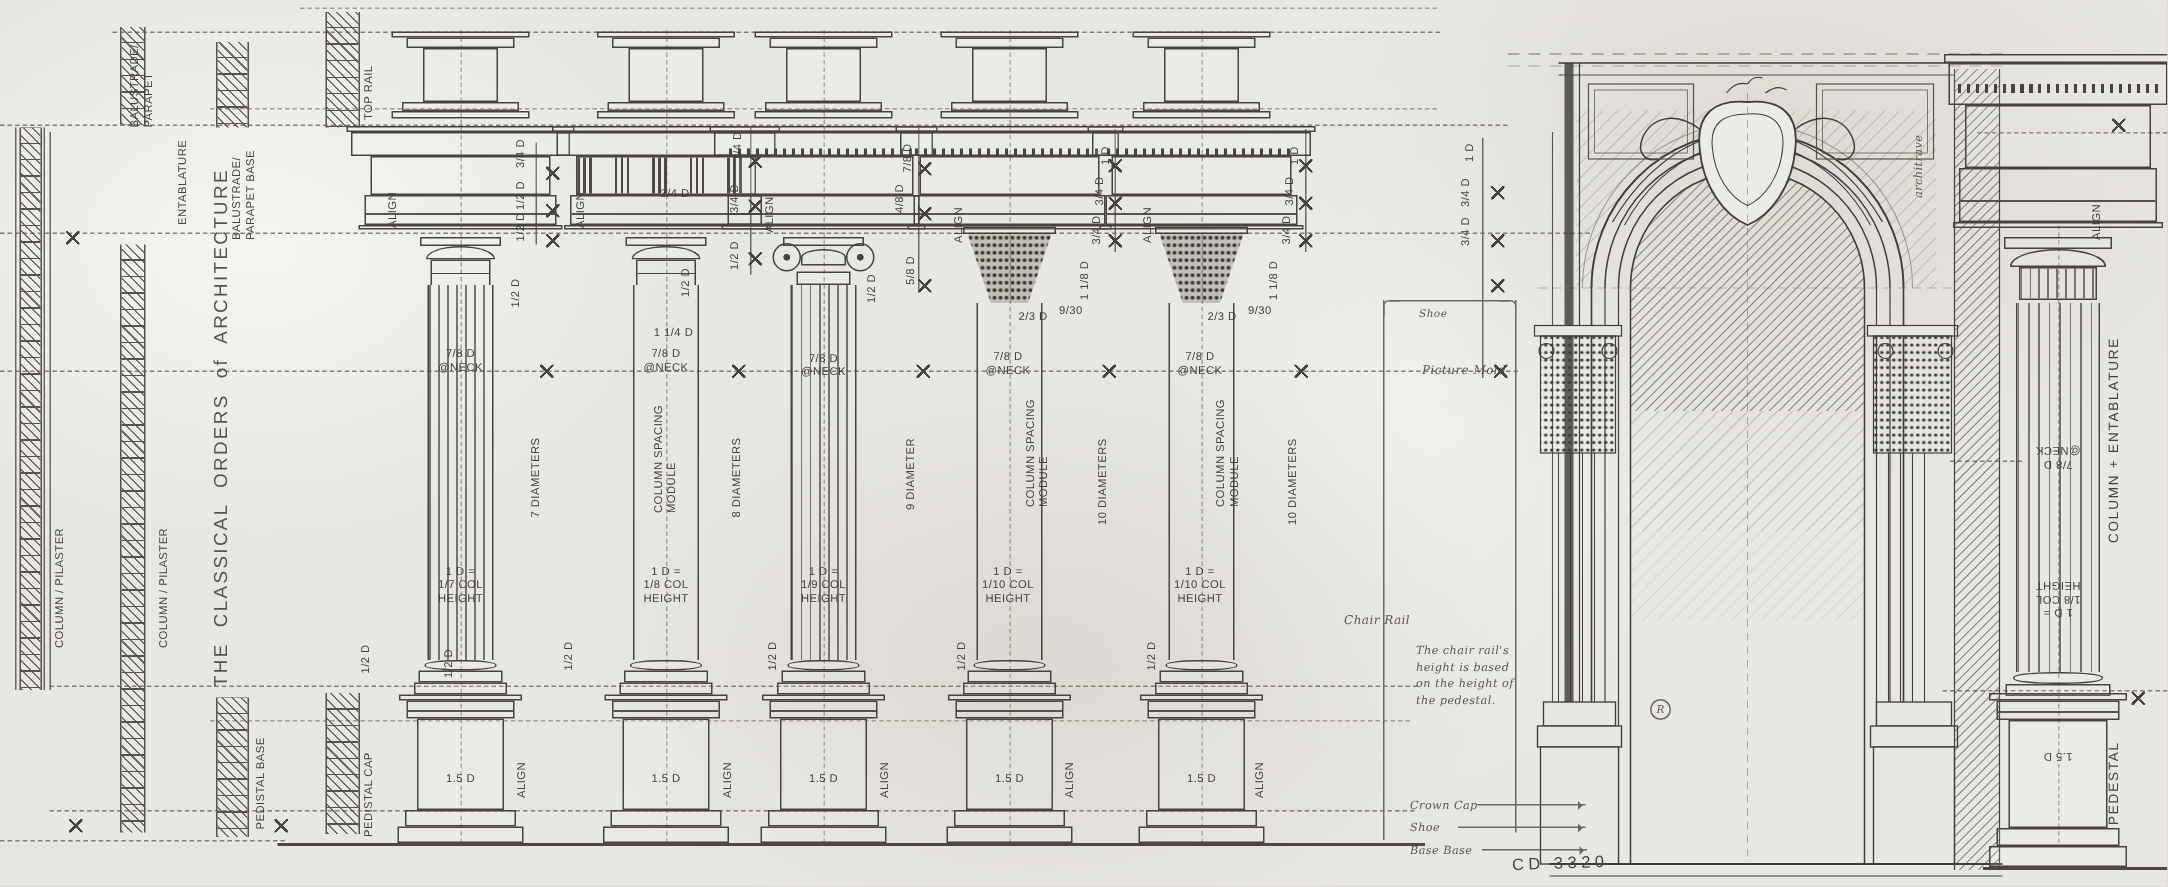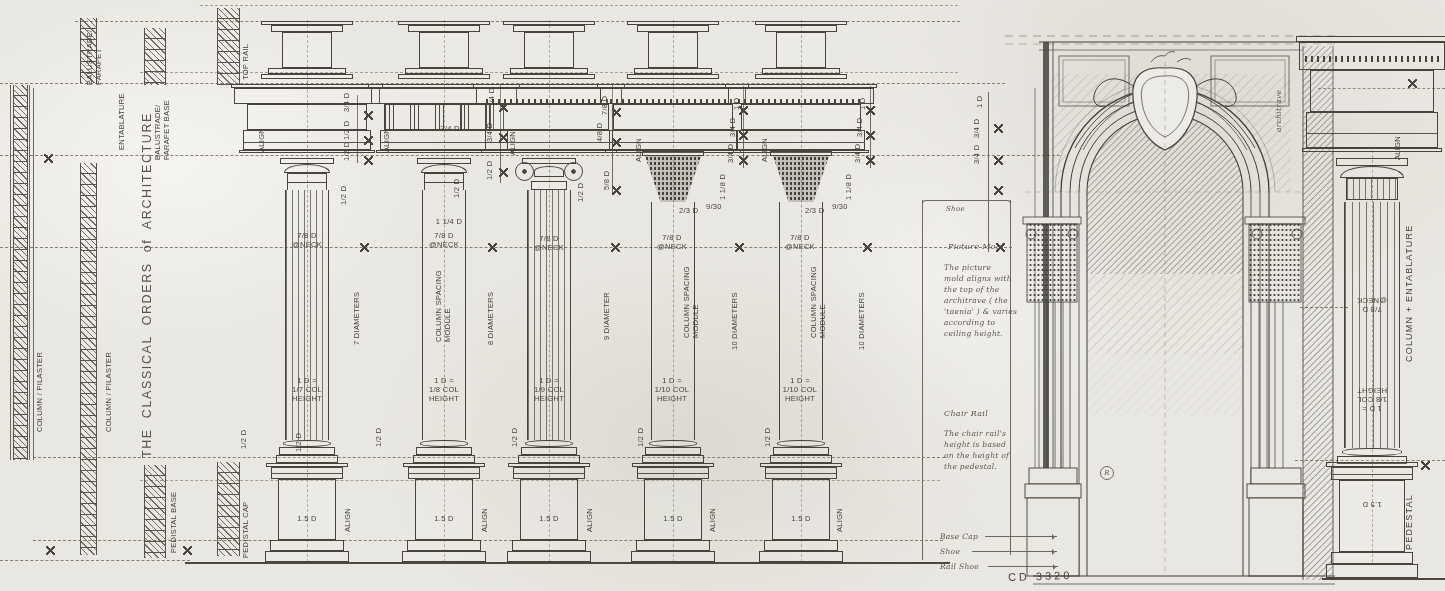--- a/index.html
+++ b/index.html
@@ -471,37 +471,30 @@
   <div class="vl note" style="left:1284px;top:121px">architrave</div>
   <div class="circ" style="left:1100px;top:466px">R</div>
 
   <div class="vsolid" style="left:922px;top:200px;height:360px"></div>
   <div class="vsolid" style="left:1010px;top:200px;height:355px"></div>
   <div class="abs" style="left:926px;top:200px;width:80px;height:0;border-top:1px solid #6b6960"></div>
   <div class="abs" style="left:922px;top:200px;width:10px;height:10px;border-top:1px solid #6b6960;border-left:1px solid #6b6960;border-radius:4px 0 0 0"></div>
   <div class="abs" style="left:1000px;top:200px;width:10px;height:10px;border-top:1px solid #6b6960;border-right:1px solid #6b6960;border-radius:0 4px 0 0"></div>
   <div class="hl note" style="left:946px;top:204px;font-size:7px">Shoe</div>
   <div class="hl note ntitle" style="left:948px;top:241px">Picture Mold</div>
-  <div class="hl note" style="left:944px;top:262px">The picture
-mold aligns with
-the top of the
-architrave ( the
-'taenia' ) &amp; varies
-according to
-ceiling height.</div>
-  <div class="hl note ntitle" style="left:944px;top:408px">Chair Rail</div>
+  <div class="hl note ntitle" style="left:896px;top:408px">Chair Rail</div>
   <div class="hl note" style="left:944px;top:428px">The chair rail's
 height is based
 on the height of
 the pedestal.</div>
-  <div class="hl note" style="left:940px;top:531px">Base Cap</div>
+  <div class="hl note" style="left:940px;top:531px">Crown Cap</div>
   <div class="arrow" style="left:985px;top:536px;width:72px"></div>
   <div class="hl note" style="left:940px;top:546px">Shoe</div>
   <div class="arrow" style="left:972px;top:551px;width:85px"></div>
-  <div class="hl note" style="left:940px;top:561px">Rail Shoe</div>
+  <div class="hl note" style="left:940px;top:561px">Base Base</div>
   <div class="arrow" style="left:988px;top:566px;width:70px"></div>
   <div class="cd" style="left:1008px;top:570px">CD 3320</div>
 
   <div class="order" style="left:1292px">
     <div class="band c" style="top:36px;width:152px;height:6px"></div>
     <div class="band c" style="top:42px;width:146px;height:28px"></div>
     <div class="ent-dentils c abs" style="top:56px;width:134px;height:6px"></div>
     <div class="band c" style="top:70px;width:124px;height:42px"></div>
     <div class="band c" style="top:112px;width:132px;height:36px;background:linear-gradient(to bottom,transparent 60%,rgba(70,68,61,.9) 60%,rgba(70,68,61,.9) calc(60% + 1px),transparent 0)"></div>
     <div class="band c" style="top:148px;width:140px;height:4px"></div>

